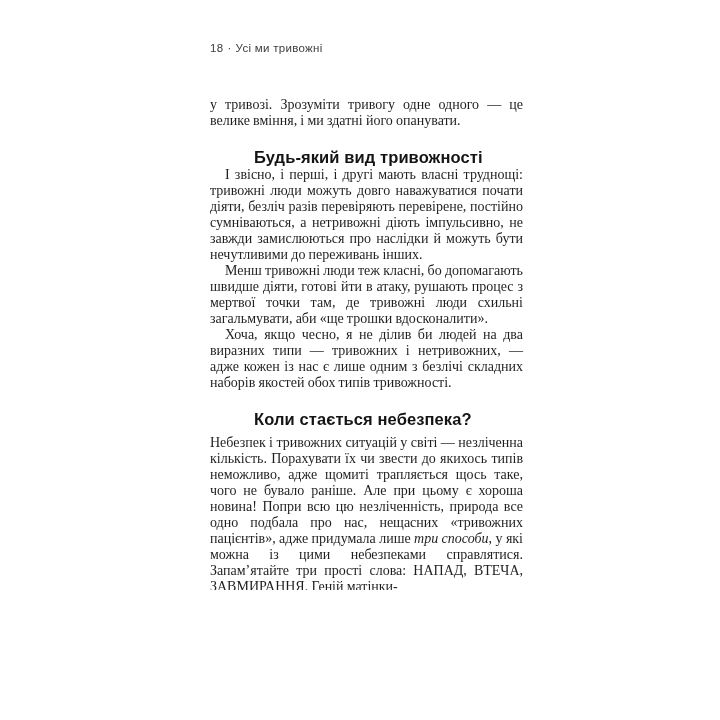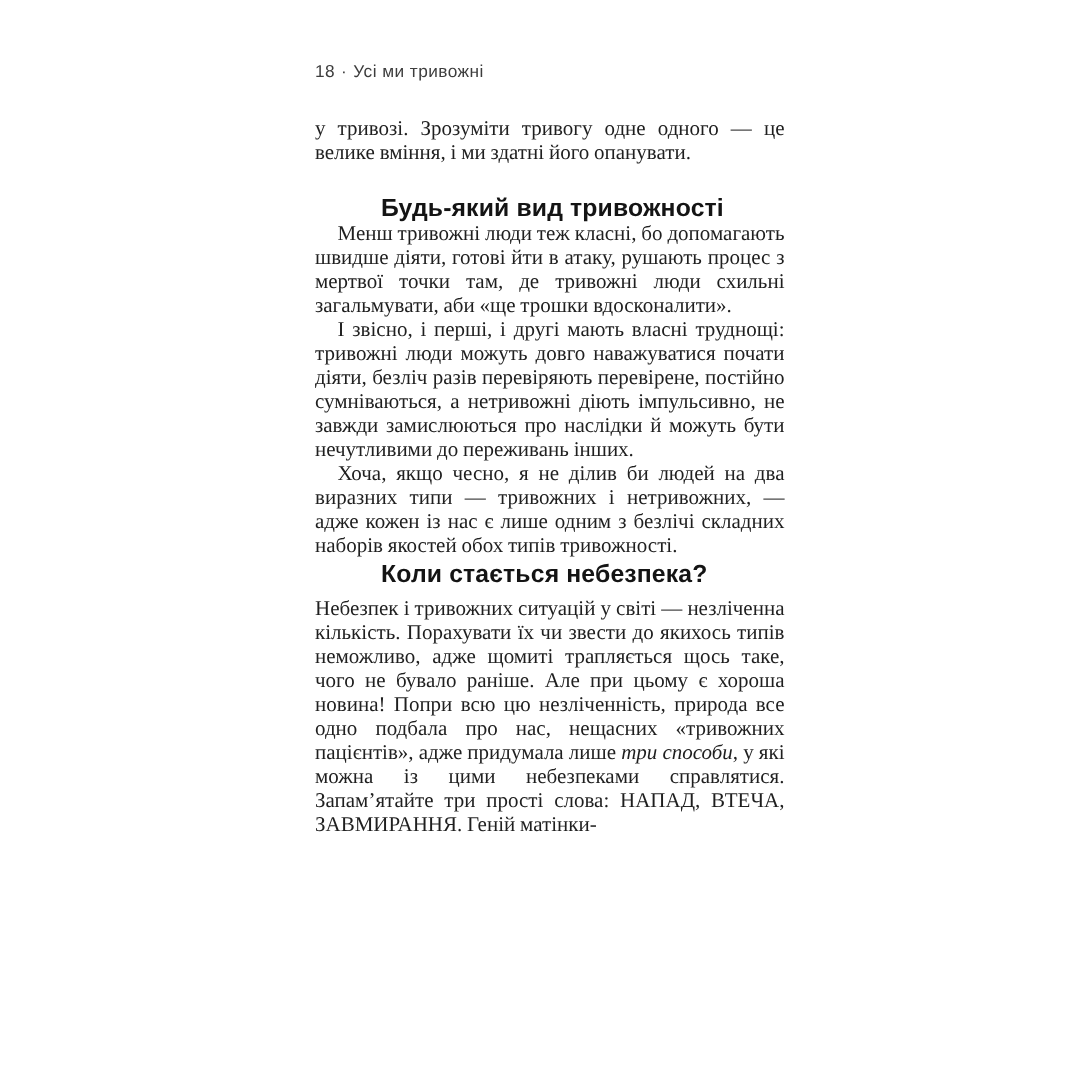--- a/index.html
+++ b/index.html
@@ -39,39 +39,39 @@
     text-align: justify;
     text-indent: 15px;
     hyphens: auto;
     -webkit-hyphens: auto;
     word-spacing: -0.3px;
   }
   .para.noindent {
     text-indent: 0;
   }
   .opening {
-    margin-top: 24px;
+    margin-top: 42px;
   }
   .section-heading {
     margin: 0 0 0 44px;
     font-family: "Liberation Sans", "DejaVu Sans", sans-serif;
     font-weight: 700;
     font-size: 16.5px;
     line-height: 20px;
     color: #141414;
     letter-spacing: 0.1px;
   }
   .section-heading .hl {
     display: block;
   }
   .heading-first {
     margin-top: 18px;
   }
   .heading-second {
-    margin-top: 0;
+    margin-top: 18px;
   }
   .after-heading {
     margin-top: 6px;
   }
   em {
     font-style: italic;
   }
 </style>
 </head>
 <body>
@@ -83,23 +83,23 @@
       <span>18</span><span class="sep">·</span><span>Усі ми тривожні</span>
     </div>
 
     <p class="para noindent opening">у тривозі. Зрозуміти тривогу одне одного — це велике вміння, і ми здатні його опанувати.</p>
 
     <h2 class="section-heading heading-first">
       <span class="hl">Будь-який вид тривожності</span>
     </h2>
 
 
+    <p class="para">І звісно, і перші, і другі мають власні труднощі: тривожні люди можуть довго наважуватися почати діяти, безліч разів перевіряють перевірене, постійно сумніваються, а нетривожні діють імпульсивно, не завжди замислюються про наслідки й можуть бути нечутливими до переживань інших.</p>
+
     <p class="para">Менш тривожні люди теж класні, бо допомагають швидше діяти, готові йти в атаку, рушають процес з мертвої точки там, де тривожні люди схильні загальмувати, аби «ще трошки вдосконалити».</p>
-
-    <p class="para">І звісно, і перші, і другі мають власні труднощі: тривожні люди можуть довго наважуватися почати діяти, безліч разів перевіряють перевірене, постійно сумніваються, а нетривожні діють імпульсивно, не завжди замислюються про наслідки й можуть бути нечутливими до переживань інших.</p>
 
     <p class="para">Хоча, якщо чесно, я не ділив би людей на два виразних типи — тривожних і нетривожних, — адже кожен із нас є лише одним з безлічі складних наборів якостей обох типів тривожності.</p>
 
     <h2 class="section-heading heading-second">
       <span class="hl">Коли стається небезпека?</span>
     </h2>
 
     <p class="para noindent after-heading"><span>Небезпек і тривожних ситуацій у світі — незліченна кількість. Порахувати їх чи звести до якихось типів неможливо, адже щомиті трапляється щось таке, чого не бувало раніше. Але при цьому є хороша новина! Попри всю цю незліченність, природа все одно подбала про нас, нещасних «тривожних пацієнтів», адже придумала лише </span><em>три способи</em><span>, у які можна із цими небезпеками справлятися. Запам’ятайте три прості слова: НАПАД, ВТЕЧА, ЗАВМИРАННЯ. Геній матінки-</span></p>
 
   </div>

